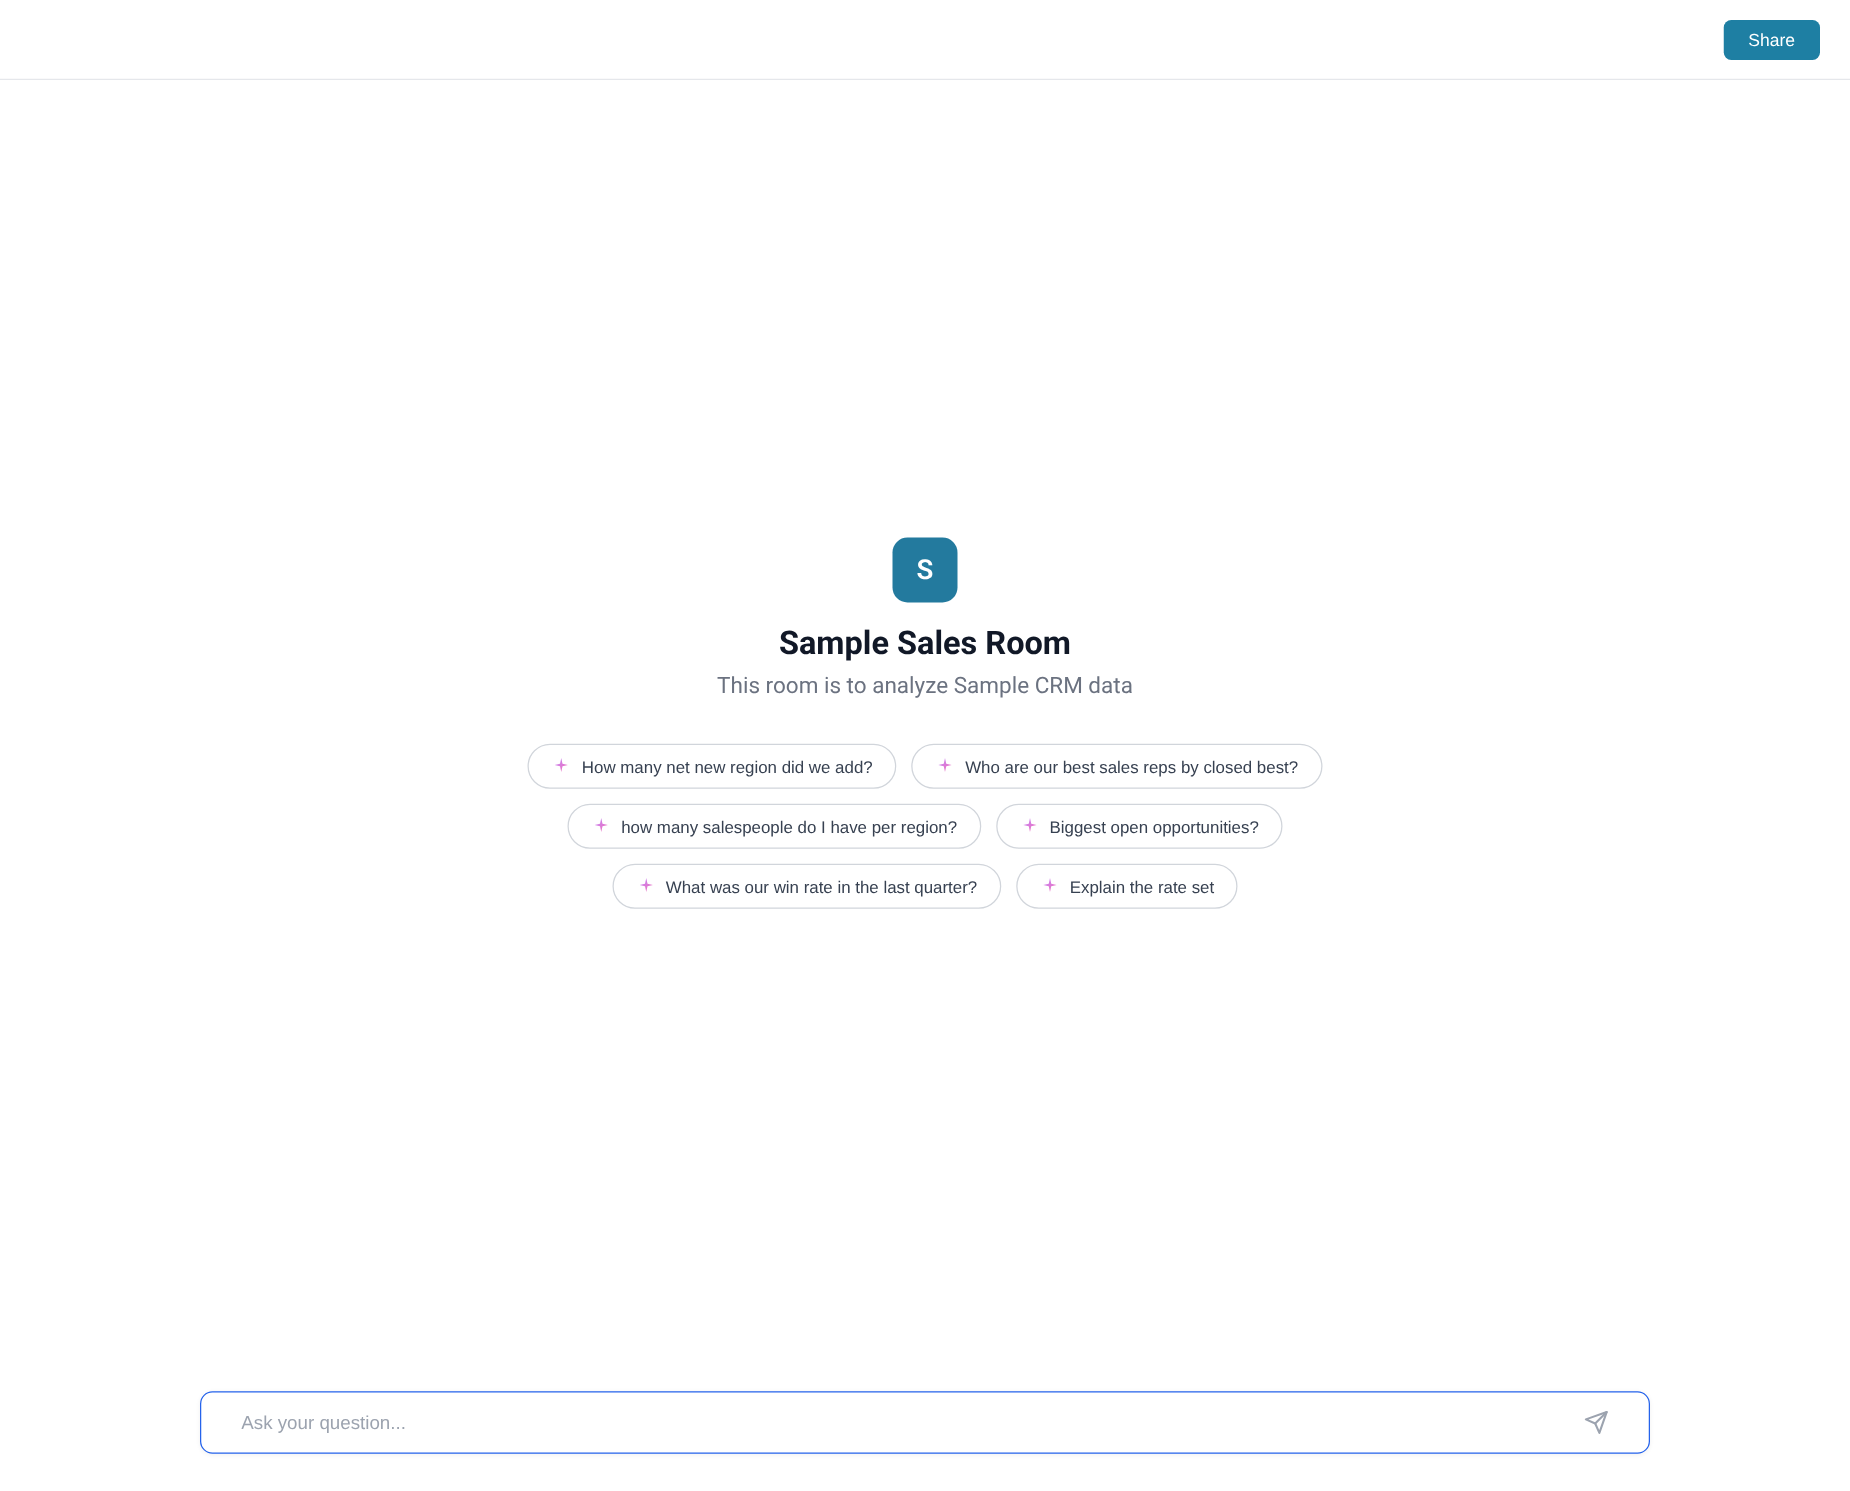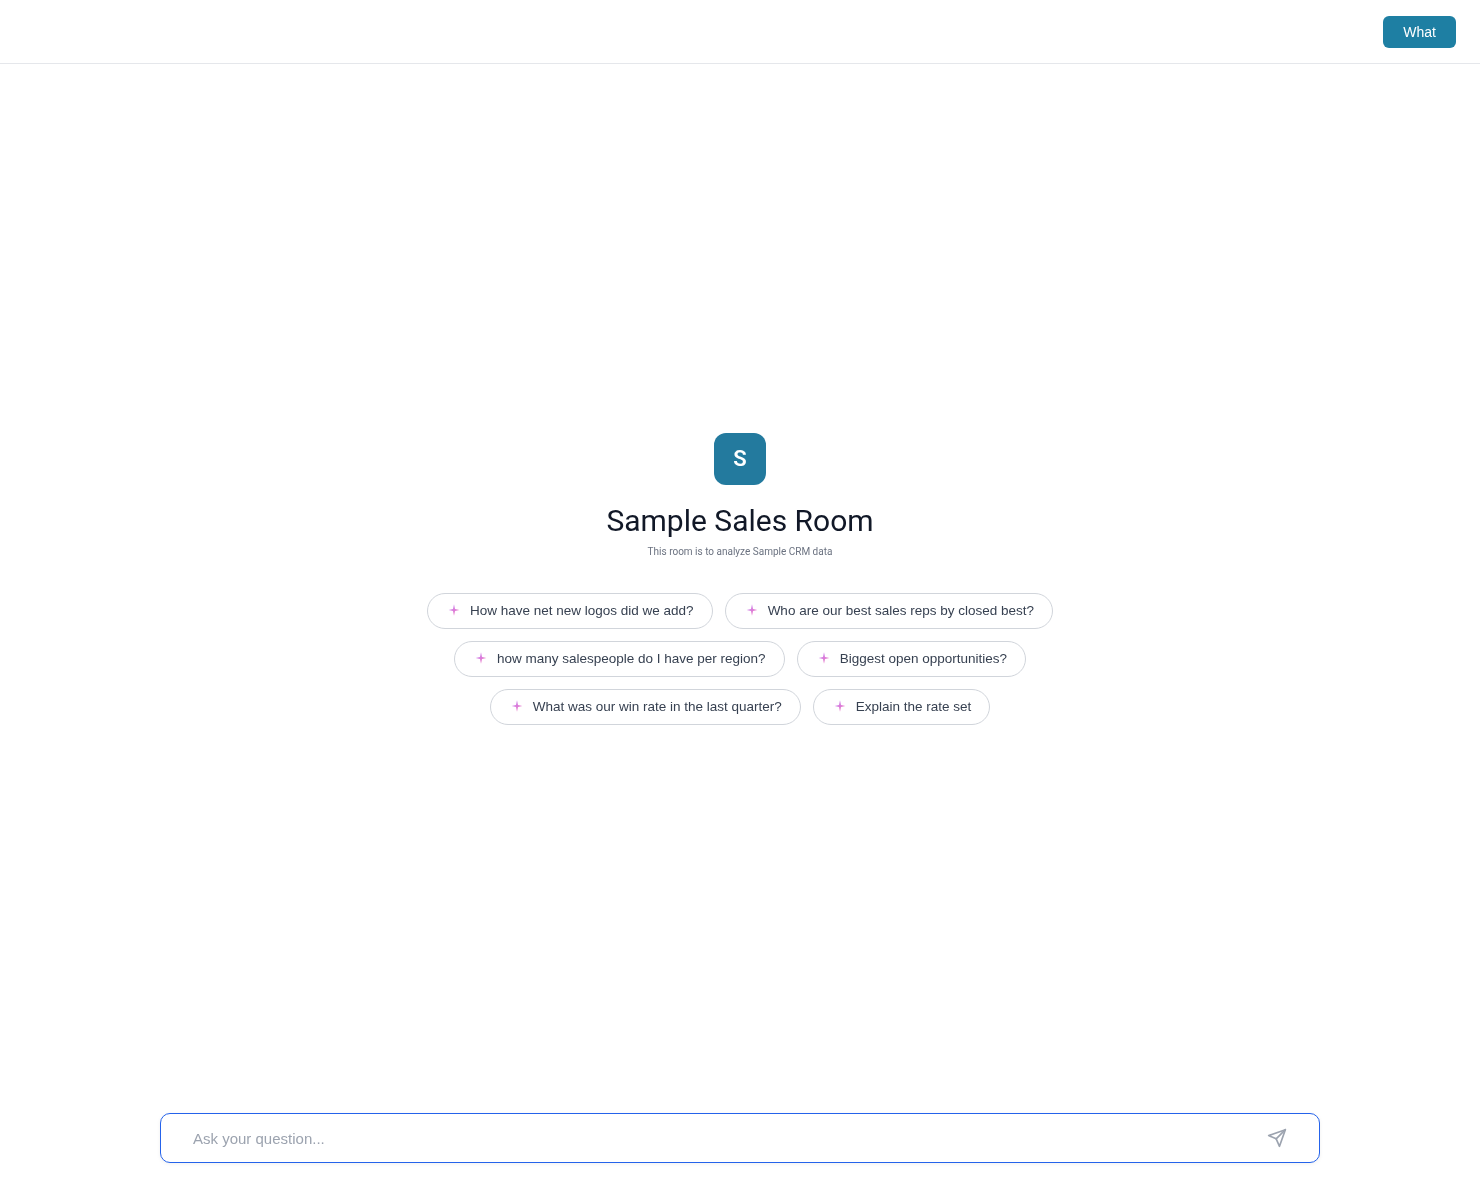--- a/index.html
+++ b/index.html
@@ -59,29 +59,29 @@
       align-items: center;
       justify-content: center;
       color: #ffffff;
       font-size: 22px;
       font-weight: 600;
       margin-bottom: 18px;
     }
 
     
     .room-title {
-      font-size: 30px;
-      font-weight: 400;
+      font-size: 26px;
+      font-weight: 700;
       color: #111827;
       margin-bottom: 8px;
     }
 
     
     .room-description {
-      font-size: 10px;
+      font-size: 18px;
       color: #6b7280;
       margin-bottom: 36px;
     }
 
     
     .suggestions-container {
       display: flex;
       flex-direction: column;
       align-items: center;
       gap: 12px;
@@ -157,21 +157,21 @@
       display: flex;
       align-items: center;
       justify-content: center;
       color: #9ca3af;
     }
   </style>
 </head>
 <body>
 
 <header class="header">
-  <button class="share-button">What</button>
+  <button class="share-button">Share</button>
 </header>
 
 <main class="main-content">
 
   <div class="room-icon">
     <span>S</span>
   </div>
 
   <h1 class="room-title">Sample Sales Room</h1>
 
@@ -183,21 +183,21 @@
       <button class="suggestion-btn">
         <svg class="sparkle-icon" viewBox="0 0 24 24" fill="none">
           <path d="M12 2L13.5 9L20 10.5L13.5 12L12 19L10.5 12L4 10.5L10.5 9L12 2Z" fill="url(#grad1)" stroke="none"></path>
           <defs>
             <linearGradient id="grad1" x1="4" y1="2" x2="20" y2="19" gradientUnits="userSpaceOnUse">
               <stop offset="0%" stop-color="#c084fc"></stop>
               <stop offset="100%" stop-color="#f472b6"></stop>
             </linearGradient>
           </defs>
         </svg>
-        <span>How have net new logos did we add?</span>
+        <span>How many net new region did we add?</span>
       </button>
       <button class="suggestion-btn">
         <svg class="sparkle-icon" viewBox="0 0 24 24" fill="none">
           <path d="M12 2L13.5 9L20 10.5L13.5 12L12 19L10.5 12L4 10.5L10.5 9L12 2Z" fill="url(#grad2)" stroke="none"></path>
           <defs>
             <linearGradient id="grad2" x1="4" y1="2" x2="20" y2="19" gradientUnits="userSpaceOnUse">
               <stop offset="0%" stop-color="#c084fc"></stop>
               <stop offset="100%" stop-color="#f472b6"></stop>
             </linearGradient>
           </defs>

